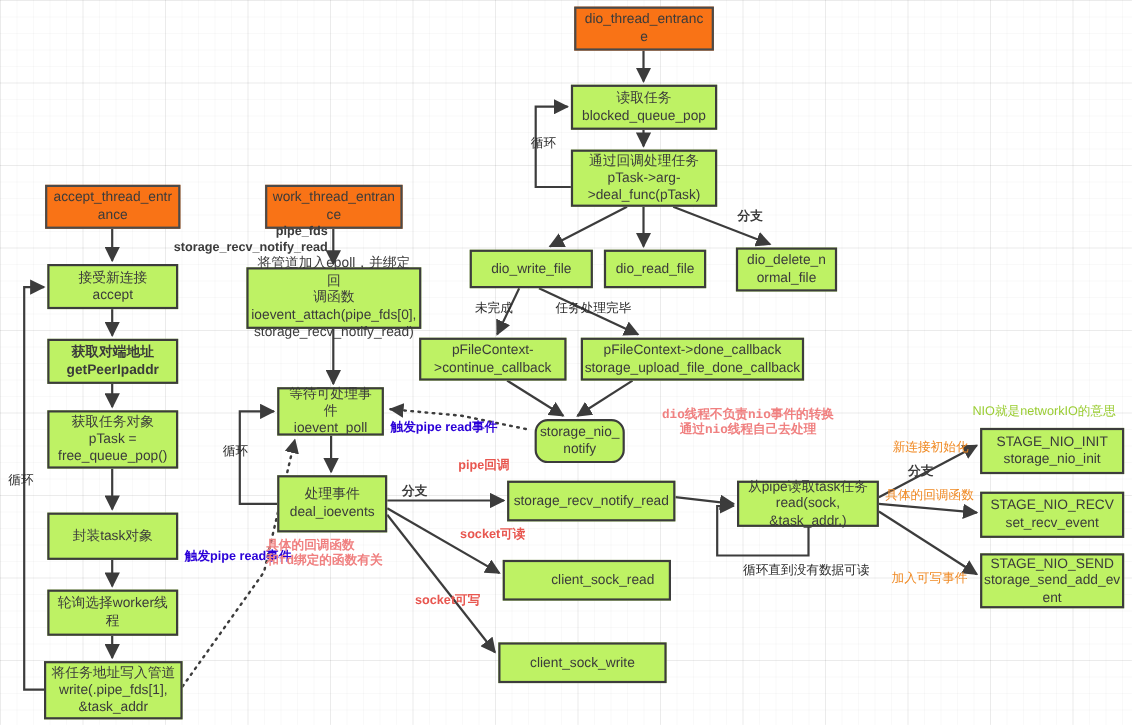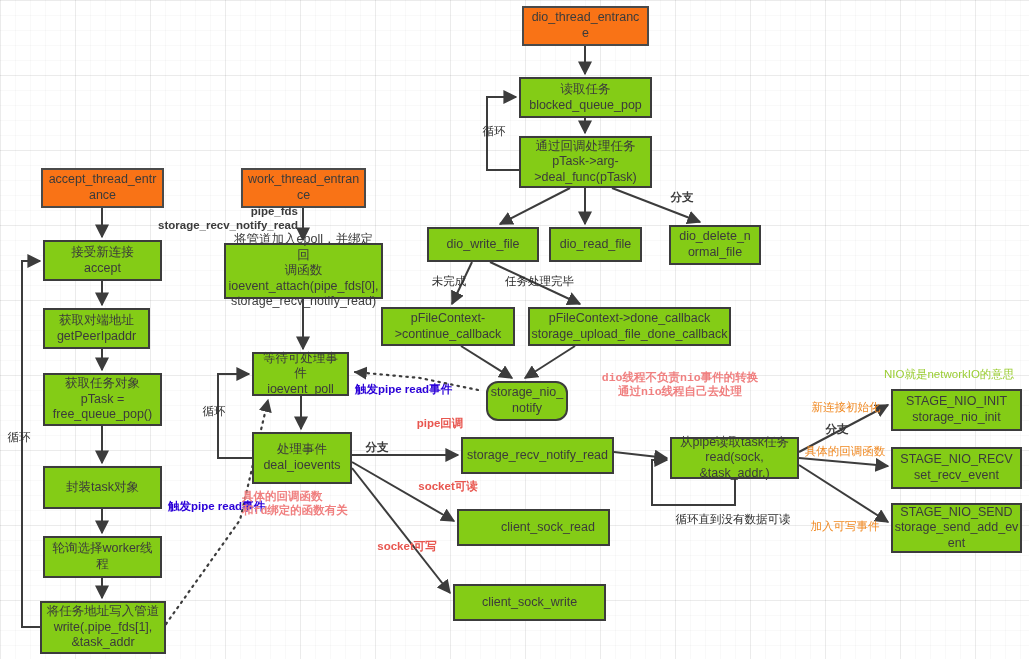--- a/index.html
+++ b/index.html
@@ -16,21 +16,21 @@
     position:relative;
     overflow:hidden;
   }
   #canvas{position:absolute;left:0;top:0;width:1029px;height:659px;}
   svg.edges{position:absolute;left:0;top:0;width:1029px;height:659px;pointer-events:none;}
 
   .node{
     position:absolute;
     box-sizing:border-box;
     border:2px solid #3c3c3c;
-    background:#84cc16;
+    background:#bef264;
     color:#3b3b3b;
     display:flex;align-items:center;justify-content:center;
     text-align:center;
     font-size:12.5px;
     line-height:1.25;
     padding:2px 4px;
     white-space:pre-line;
   }
   .node.green{background:#f97316;border-color:#4a4a4a;}
   .lbl{
@@ -129,21 +129,21 @@
       <div class="node" style="left: 381px; top: 307px; width: 134px; height: 39px;">pFileContext-
 &gt;continue_callback</div>
       <div class="node" style="left: 528px; top: 307px; width: 203px; height: 39px;">pFileContext-&gt;done_callback
 storage_upload_file_done_callback</div>
       <div class="node" style="left: 486px; top: 381px; width: 82px; height: 40px; border-radius: 12px;">storage_nio_
 notify</div>
       <div class="node green" style="left: 41px; top: 168px; width: 123px; height: 40px;">accept_thread_entr
 ance</div>
       <div class="node" style="left: 43px; top: 240px; width: 119px; height: 41px;">接受新连接
 accept</div>
-      <div class="node" style="left: 43px; top: 308px; width: 107px; height: 41px;">获取对端地址
+      <div class="node" style="left: 43px; top: 308px; width: 119px; height: 41px; font-weight: bold;">获取对端地址
 getPeerIpaddr</div>
       <div class="node" style="left: 43px; top: 373px; width: 119px; height: 53px;">获取任务对象
 pTask =
 free_queue_pop()</div>
       <div class="node" style="left: 43px; top: 466px; width: 119px; height: 43px;">封装task对象</div>
       <div class="node" style="left: 43px; top: 536px; width: 119px; height: 42px;">轮询选择worker线
 程</div>
       <div class="node" style="left: 40px; top: 601px; width: 126px; height: 53px;">将任务地址写入管道
 write(.pipe_fds[1],
 &amp;task_addr</div>

